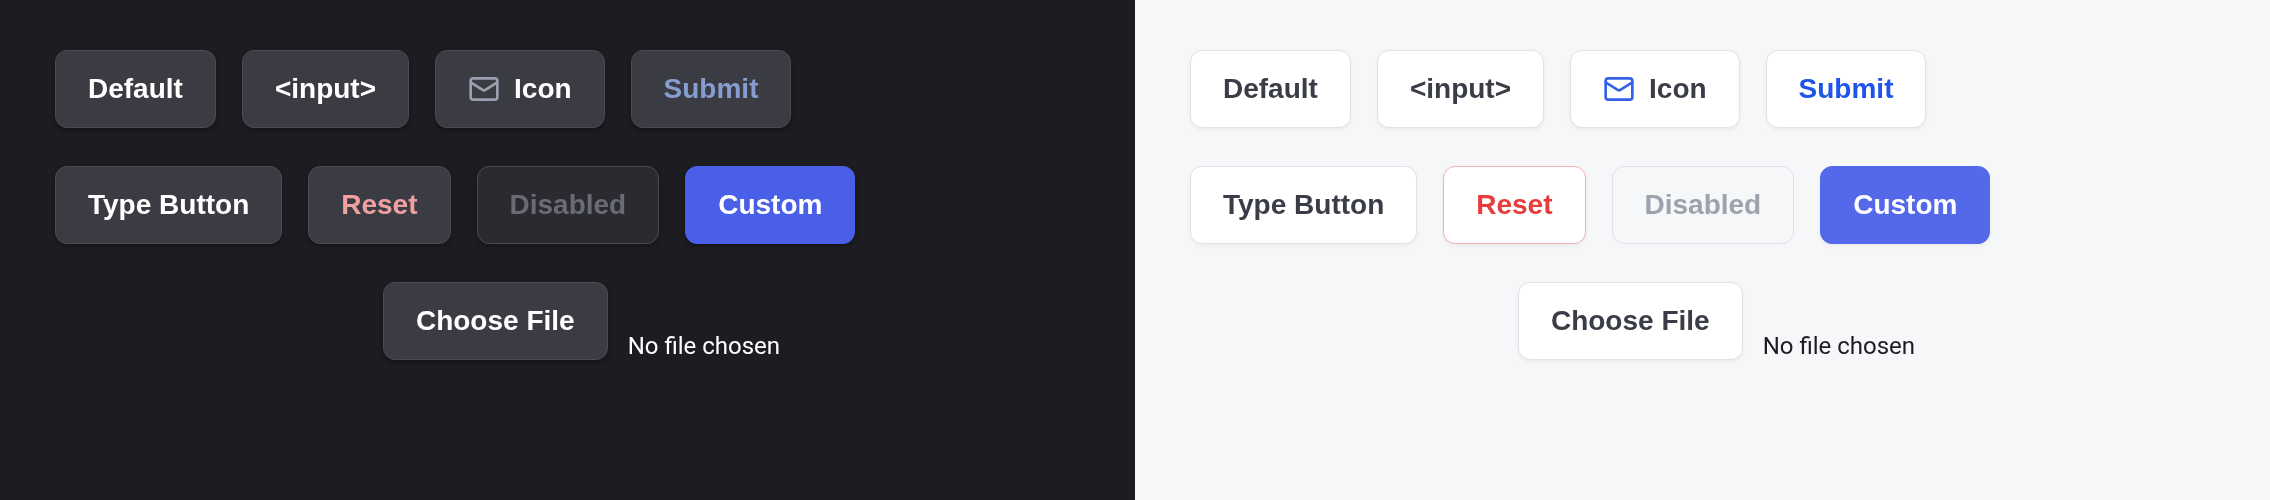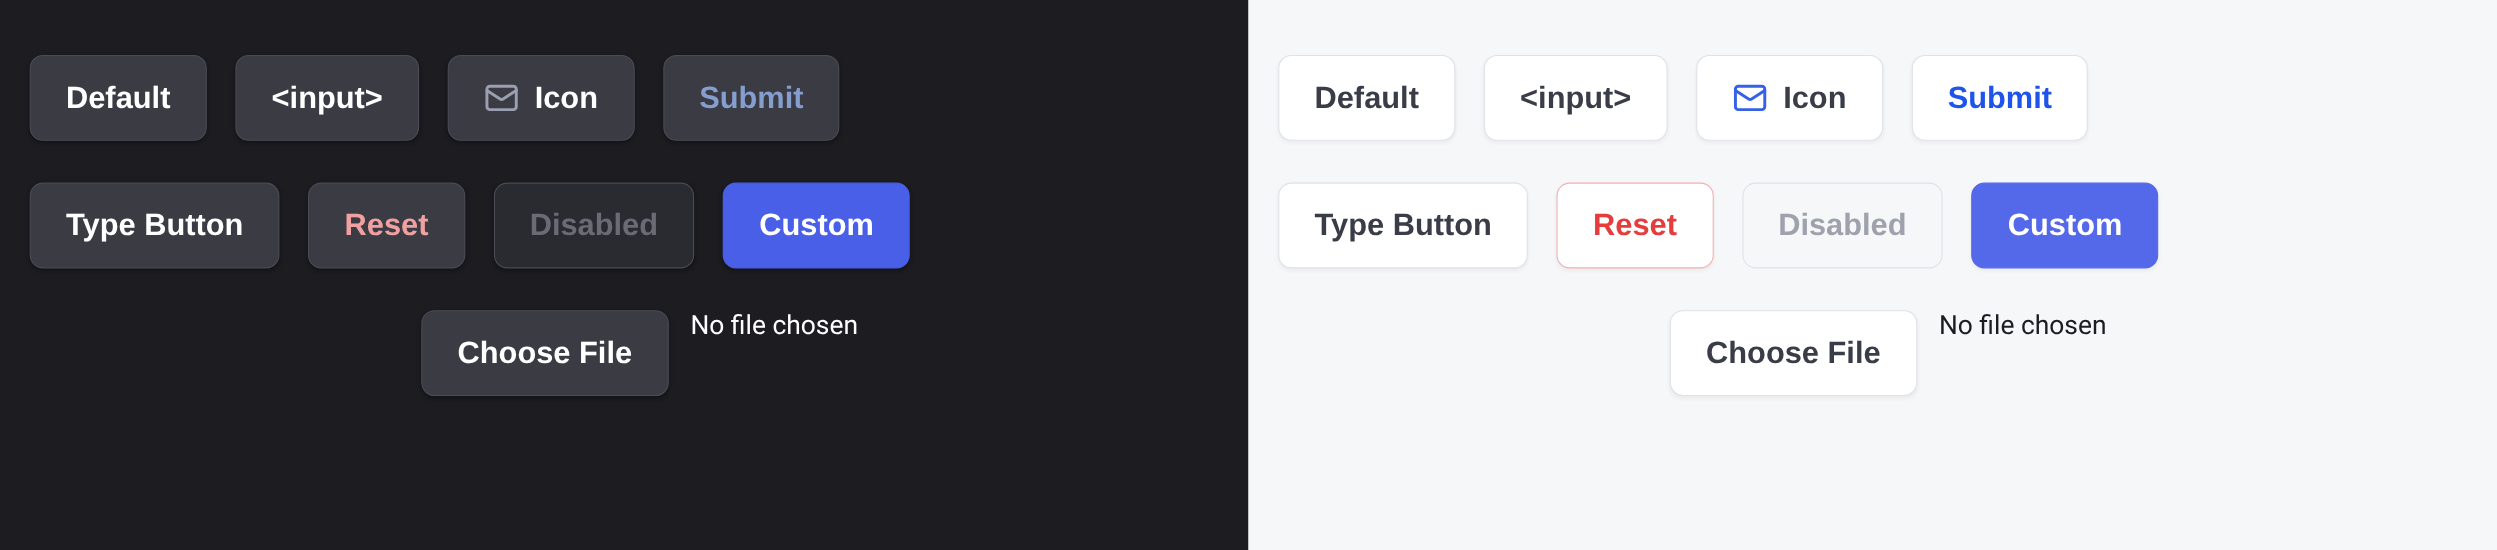--- a/index.html
+++ b/index.html
@@ -9,21 +9,21 @@
     }
     body {
       font-family: -apple-system, BlinkMacSystemFont, "Segoe UI", Roboto, sans-serif;
       display: flex;
       width: 2270px;
       height: 500px;
     }
     .panel {
       width: 50%;
       height: 100%;
-      padding: 50px 27px;
+      padding: 50px 55px;
       display: flex;
       flex-direction: column;
       justify-content: flex-start;
     }
     .panel.dark {
       background: #1c1c21;
     }
     .panel.light {
       background: #f6f7f9;
     }
@@ -93,21 +93,21 @@
       cursor: not-allowed;
       box-shadow: none;
     }
     .light .btn.custom {
       background: #5468ea;
       color: #ffffff;
       border-color: #5468ea;
     }
     .file-group {
       display: inline-flex;
-      align-items: flex-start;
+      align-items: flex-end;
       gap: 20px;
       margin-left: 28px;
     }
     .file-label {
       font-size: 24px;
       font-weight: 400;
     }
     .dark .file-label {
       color: #ffffff;
     }

